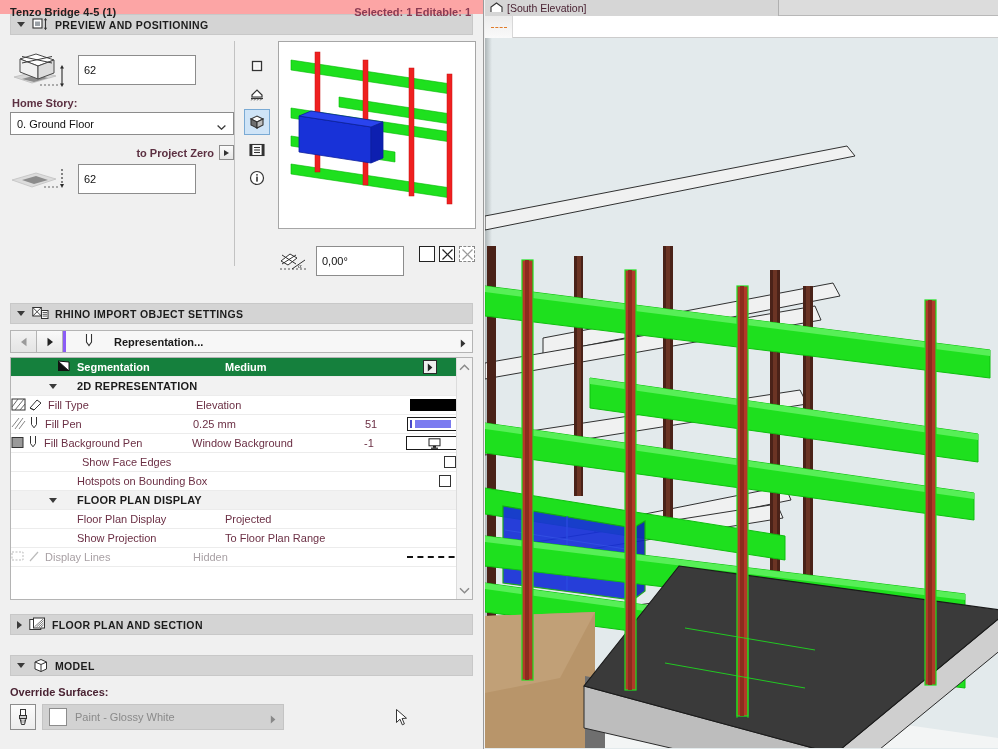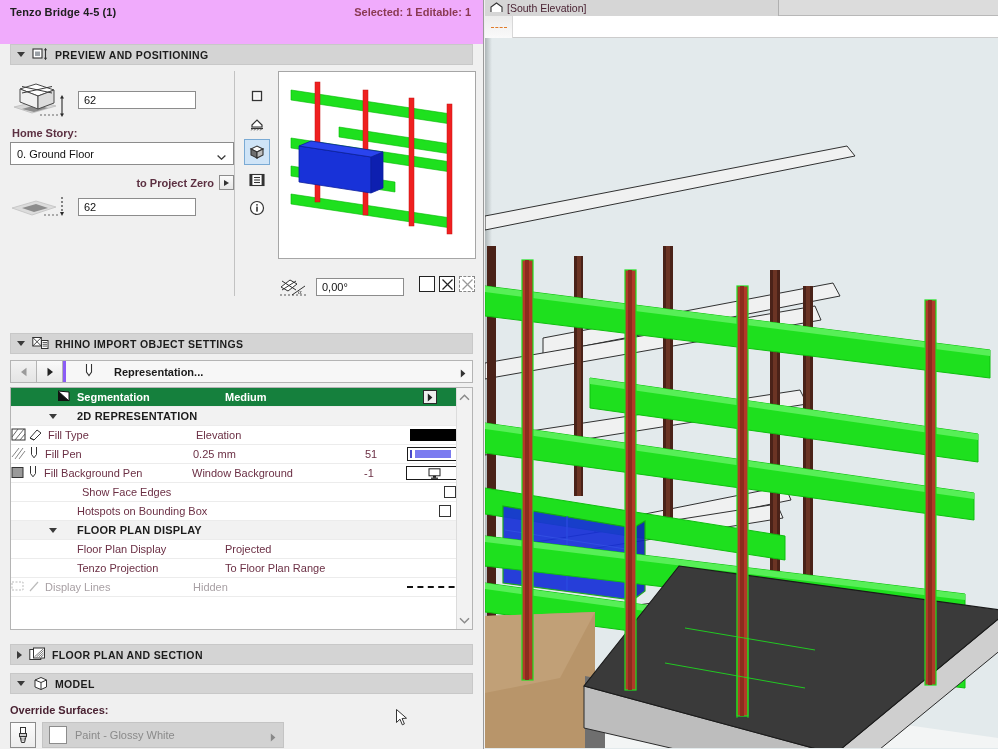--- a/index.html
+++ b/index.html
@@ -17,23 +17,23 @@
 
   
   #panel {
     position: absolute; left: 0; top: 0;
     width: 484px; height: 749px;
     background: #f0f0f0;
     border-right: 1px solid #9a9a9a;
     overflow: hidden;
   }
   .panel-header {
-    position: relative; height: 44px;
+    position: relative; height: 14px;
     padding: 6px 10px 0 10px;
-    background: #f0abfc;
+    background: #fca5a5;
   }
   .panel-title {
     font-weight: bold; font-size: 11px; color: #202020;
     letter-spacing: 0.1px;
   }
   .panel-sel {
     position: absolute; right: 12px; top: 6px;
     font-size: 11px; color: #8a3a52; font-weight: bold;
   }
 
@@ -56,21 +56,21 @@
   .sect-icon { width: 17px; height: 15px; display:inline-block; position:relative; }
 
   
   .preview-body { position: relative; height: 258px; margin: 0 10px; background:#f0f0f0; }
   .pv-left { position:absolute; left:0; top:0; width: 224px; }
   .pv-divider { position:absolute; left: 224px; top: 6px; width:1px; height: 225px; background:#c2c2c2; }
 
   .elev-row { display:flex; align-items:center; gap: 6px; padding-top: 14px; }
   .cube-ico { width: 62px; height: 42px; position: relative; flex: none; }
   .inp {
-    height: 18px; border: 1px solid #8c8c8c; background: #fff;
+    height: 30px; border: 1px solid #8c8c8c; background: #fff;
     font-family: "Liberation Sans", sans-serif; font-size: 11px;
     padding: 0 5px; color: #111; line-height: 20px;
   }
   .inp.num { width: 118px; }
   .field-label { font-size: 11px; color: #5c3042; font-weight: bold; margin: 6px 0 3px 2px; }
   .combo {
     position: relative; height: 23px; width: 100%;
     border: 1px solid #8c8c8c; background: #fff;
     display: flex; align-items: center; padding: 0 22px 0 6px;
     font-size: 11px; color: #111;
@@ -565,21 +565,21 @@
           </div>
           <div class="row" style="position: relative;">
             <span class="c-ico"></span>
             <span class="c-name">Floor Plan Display</span>
             <span class="c-val">Projected</span>
             <span class="c-num"></span>
             <span class="c-sw"></span>
           </div>
           <div class="row" style="position: relative;">
             <span class="c-ico"></span>
-            <span class="c-name">Tenzo Projection</span>
+            <span class="c-name">Show Projection</span>
             <span class="c-val">To Floor Plan Range</span>
             <span class="c-num"></span>
             <span class="c-sw"></span>
           </div>
           <div class="row dim" style="position: relative;">
             <span class="c-ico">
               <span><svg width="15" height="13" viewBox="0 0 15 13">
                   <rect x="1" y="2" width="11" height="8" fill="#fff" stroke="#bbb" stroke-width="1" stroke-dasharray="2 1.5"></rect>
                 </svg></span>
               <span><svg width="10" height="13" viewBox="0 0 10 13">
@@ -618,21 +618,21 @@
             <line x1="5.5" y1="9.8" x2="14.4" y2="1.8"></line>
             <line x1="7.5" y1="10" x2="14.6" y2="3.6"></line>
             <line x1="9.8" y1="10" x2="14.6" y2="5.8"></line>
             <line x1="12" y1="10" x2="14.6" y2="7.8"></line>
           </g>
         </svg>
       </span>
       <span class="label">FLOOR PLAN AND SECTION</span>
     </div>
 
-    <div class="section-bar" style="margin-top:8px;">
+    <div class="section-bar" style="margin-top:20px;">
       <span class="tri down"></span>
       <span class="sect-icon">
         <svg width="17" height="15" viewBox="0 0 17 15">
           <polygon points="3,4 9,1.5 14.5,4 14.5,11 9,13.5 3,11" fill="#fff" stroke="#333" stroke-width="1"></polygon>
           <polyline points="3,4 9,6.5 14.5,4" fill="none" stroke="#333" stroke-width="1"></polyline>
           <line x1="9" y1="6.5" x2="9" y2="13.5" stroke="#333" stroke-width="1"></line>
         </svg>
       </span>
       <span class="label">MODEL</span>
     </div>

